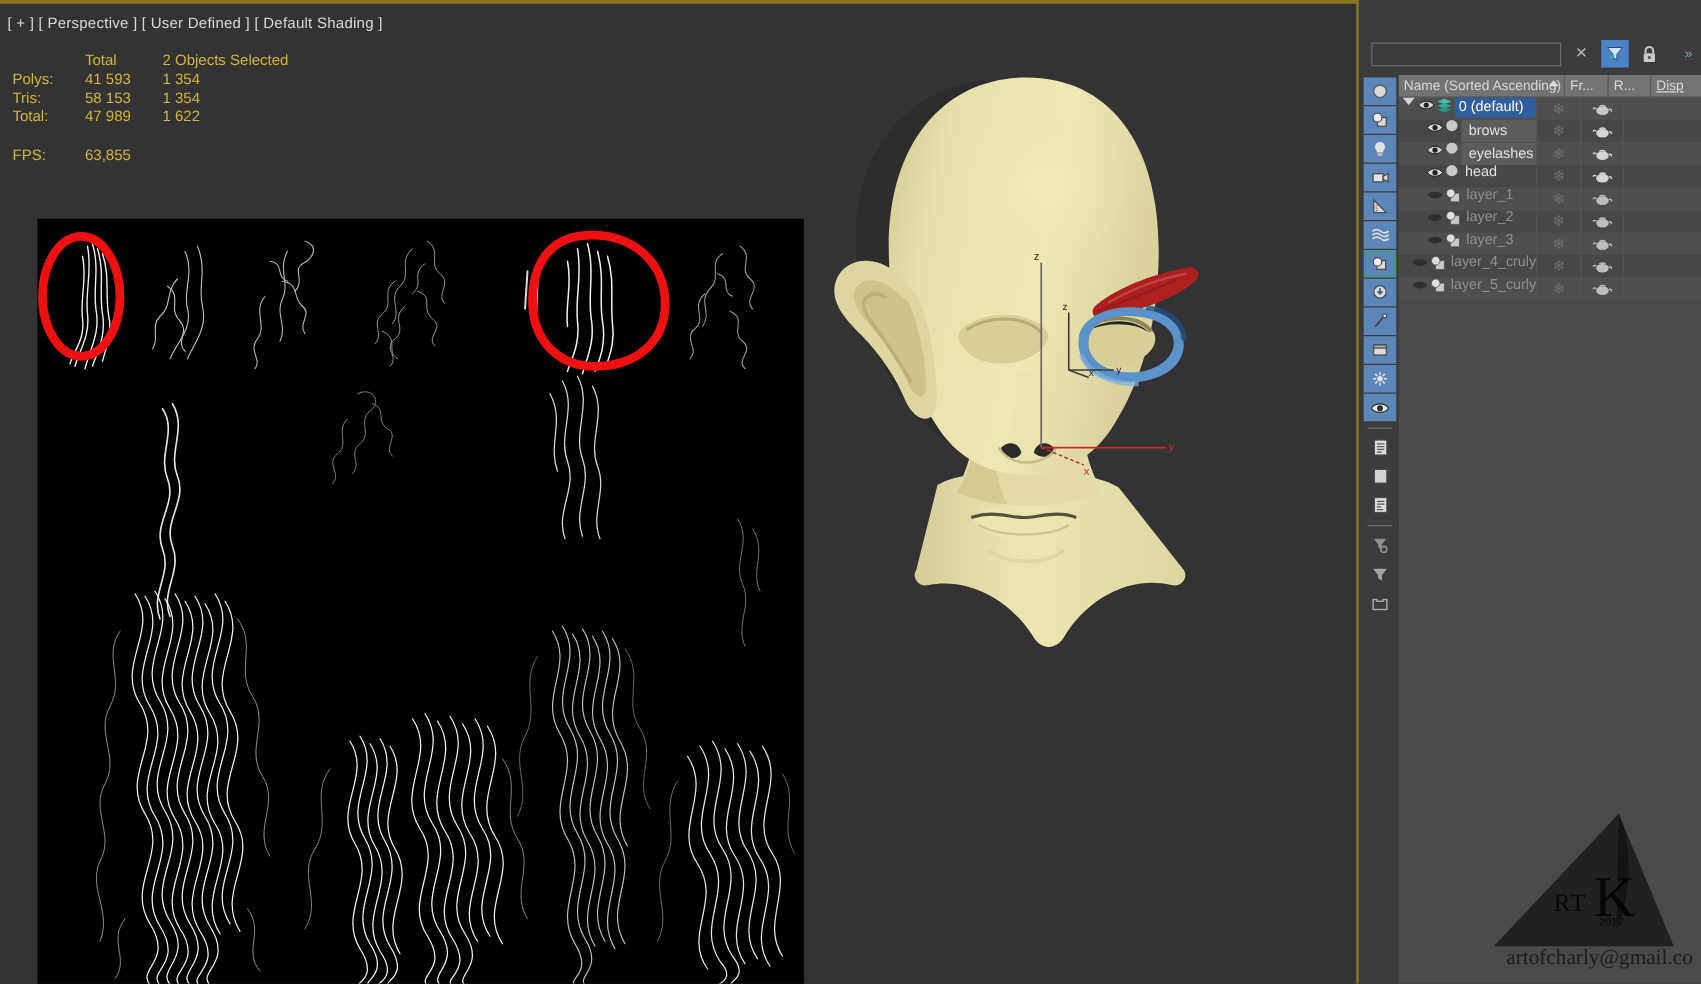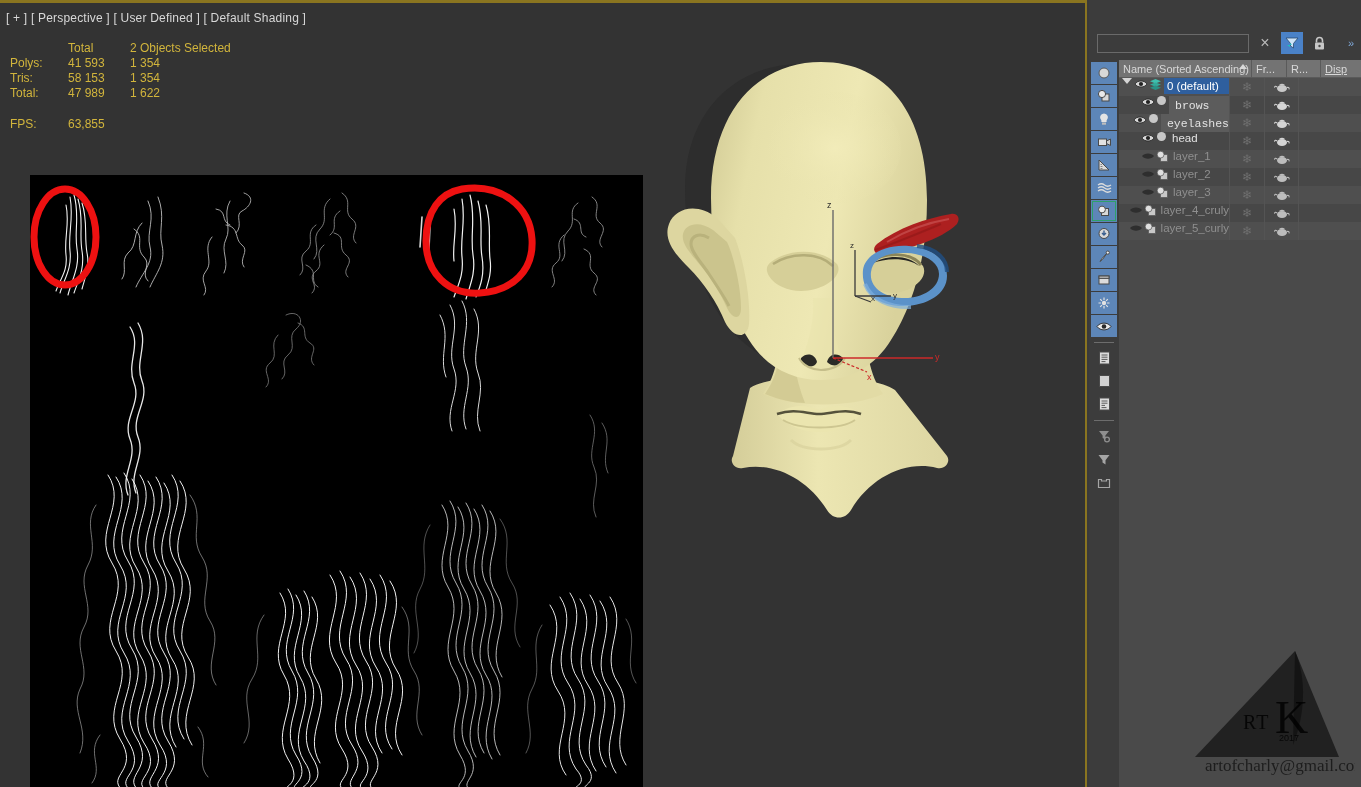--- a/index.html
+++ b/index.html
@@ -148,21 +148,20 @@
   .name-txt { padding-left: 3px; }
   .name-txt.vis { color: #e2e2e2; }
   .name-txt.hid { color: #8f8f8f; }
   .name-sel {
     background: #2f5f9e; color: #ffffff; padding: 0 4px 0 3px;
     height: 16px; display: flex; align-items: center; flex: 1;
   }
   .name-hl {
     background: #5c5c5c; height: 18px; display:flex; align-items:center; flex:1;
     padding-left: 3px;
-    font-family: Liberation Mono, monospace;
   }
   .tri { width: 0; height: 0; border-left: 5px solid transparent;
     border-right: 5px solid transparent; border-top: 6px solid #d5d5d5;
     margin: 0 2px 0 3px; }
   .indent { display: inline-block; }
 
   .eye-on, .eye-off { width: 14px; height: 12px; flex: 0 0 auto; }
   .dot {
     width: 9px; height: 9px; border-radius: 50%;
     background: #c8c8c8; margin: 0 3px 0 2px; flex: 0 0 auto;

